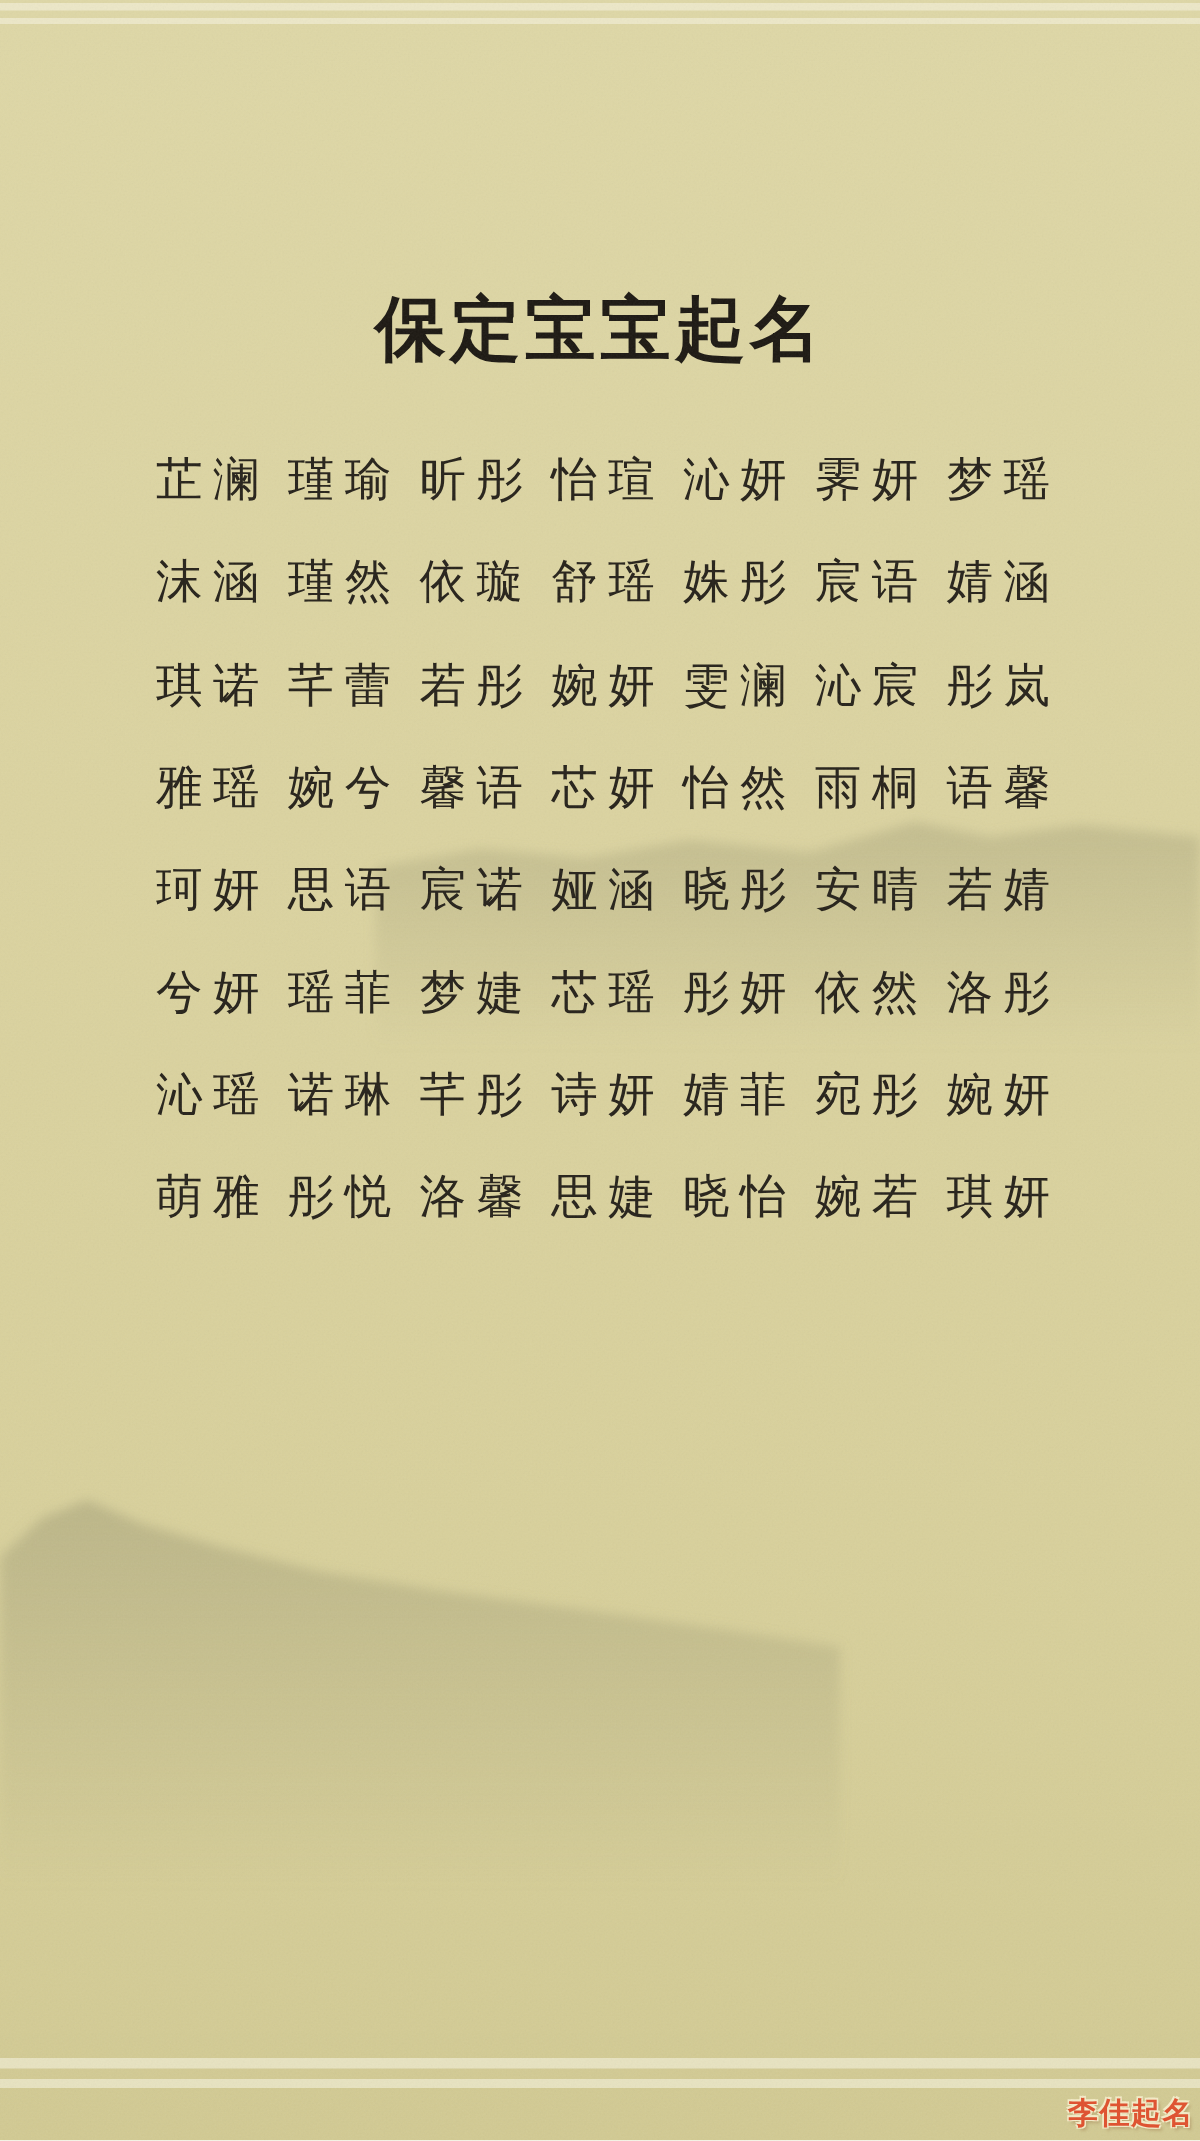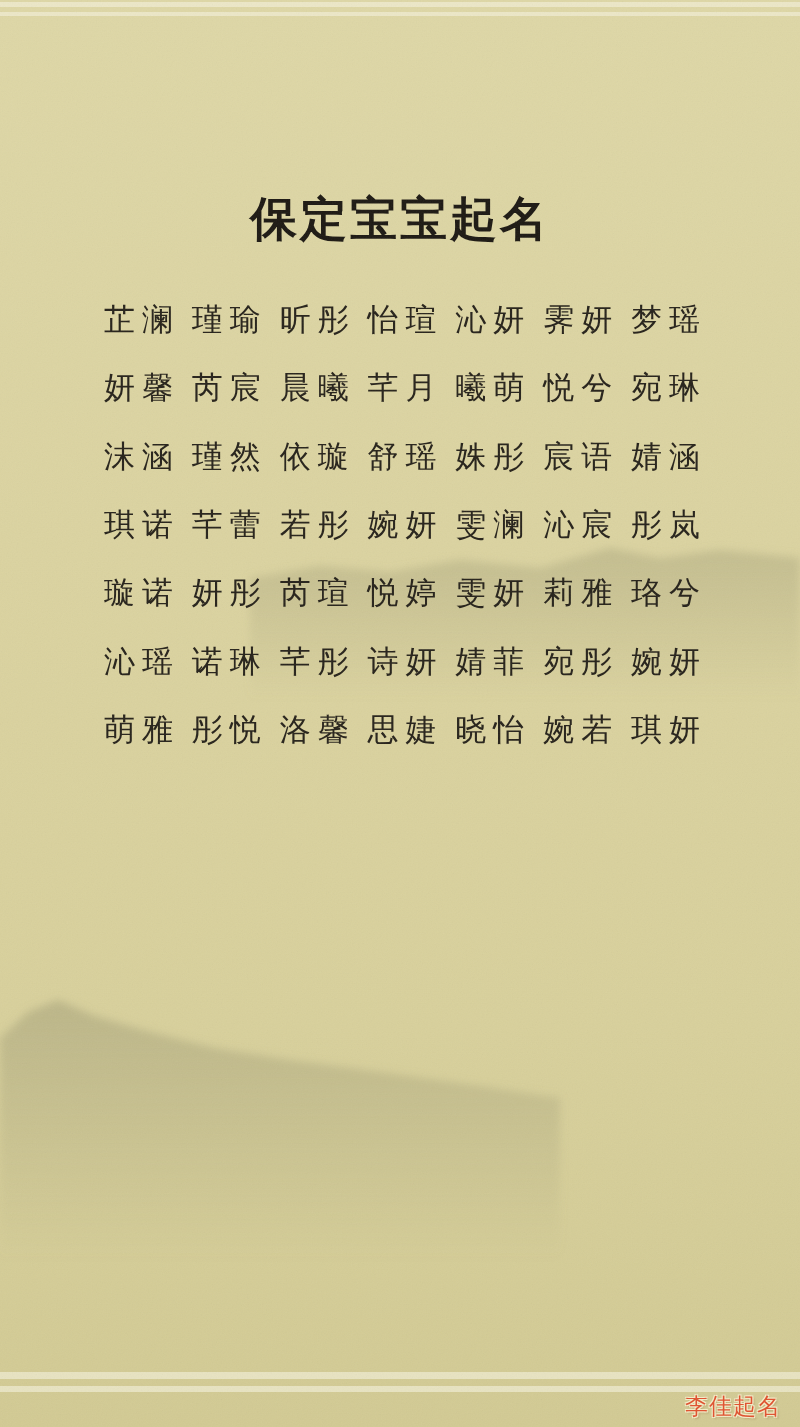--- a/index.html
+++ b/index.html
@@ -34,22 +34,22 @@
     height:68.3px;
     display:flex;justify-content:space-between;align-items:center;
   }
   .name{
     font-family:"Liberation Serif","DejaVu Serif",serif;
     font-size:31px;color:#26221a;
     letter-spacing:7px;margin-right:-7px;
     white-space:nowrap;
   }
   .watermark{
-    position:absolute;right:19px;bottom:5px;
-    font-size:23px;font-weight:400;letter-spacing:1px;
+    position:absolute;right:4px;bottom:5px;
+    font-size:20px;font-weight:700;letter-spacing:1px;
     color:#e0512e;
     text-shadow:-1px -1px 0 #f4ecc8,1px -1px 0 #f4ecc8,
                 -1px 1px 0 #f4ecc8,1px 1px 0 #f4ecc8,
                 2px 2px 2px rgba(120,60,20,0.25);
   }
   .grain{position:absolute;top:0;left:0;opacity:0.07;pointer-events:none;}
 </style>
 </head>
 <body>
 
@@ -84,54 +84,63 @@
       <div class="name-row">
         <span class="name">芷澜</span>
         <span class="name">瑾瑜</span>
         <span class="name">昕彤</span>
         <span class="name">怡瑄</span>
         <span class="name">沁妍</span>
         <span class="name">霁妍</span>
         <span class="name">梦瑶</span>
       </div>
       <div class="name-row">
-        <span class="name">妍馨</span>
-        <span class="name">芮宸</span>
-        <span class="name">晨曦</span>
-        <span class="name">芊月</span>
-        <span class="name">曦萌</span>
-        <span class="name">悦兮</span>
-        <span class="name">宛琳</span>
-      </div>
-      <div class="name-row">
         <span class="name">沫涵</span>
         <span class="name">瑾然</span>
         <span class="name">依璇</span>
         <span class="name">舒瑶</span>
         <span class="name">姝彤</span>
         <span class="name">宸语</span>
         <span class="name">婧涵</span>
       </div>
       <div class="name-row">
         <span class="name">琪诺</span>
         <span class="name">芊蕾</span>
         <span class="name">若彤</span>
         <span class="name">婉妍</span>
         <span class="name">雯澜</span>
         <span class="name">沁宸</span>
         <span class="name">彤岚</span>
       </div>
       <div class="name-row">
-        <span class="name">璇诺</span>
-        <span class="name">妍彤</span>
-        <span class="name">芮瑄</span>
-        <span class="name">悦婷</span>
-        <span class="name">雯妍</span>
-        <span class="name">莉雅</span>
-        <span class="name">珞兮</span>
+        <span class="name">雅瑶</span>
+        <span class="name">婉兮</span>
+        <span class="name">馨语</span>
+        <span class="name">芯妍</span>
+        <span class="name">怡然</span>
+        <span class="name">雨桐</span>
+        <span class="name">语馨</span>
+      </div>
+      <div class="name-row">
+        <span class="name">珂妍</span>
+        <span class="name">思语</span>
+        <span class="name">宸诺</span>
+        <span class="name">娅涵</span>
+        <span class="name">晓彤</span>
+        <span class="name">安晴</span>
+        <span class="name">若婧</span>
+      </div>
+      <div class="name-row">
+        <span class="name">兮妍</span>
+        <span class="name">瑶菲</span>
+        <span class="name">梦婕</span>
+        <span class="name">芯瑶</span>
+        <span class="name">彤妍</span>
+        <span class="name">依然</span>
+        <span class="name">洛彤</span>
       </div>
       <div class="name-row">
         <span class="name">沁瑶</span>
         <span class="name">诺琳</span>
         <span class="name">芊彤</span>
         <span class="name">诗妍</span>
         <span class="name">婧菲</span>
         <span class="name">宛彤</span>
         <span class="name">婉妍</span>
       </div>

